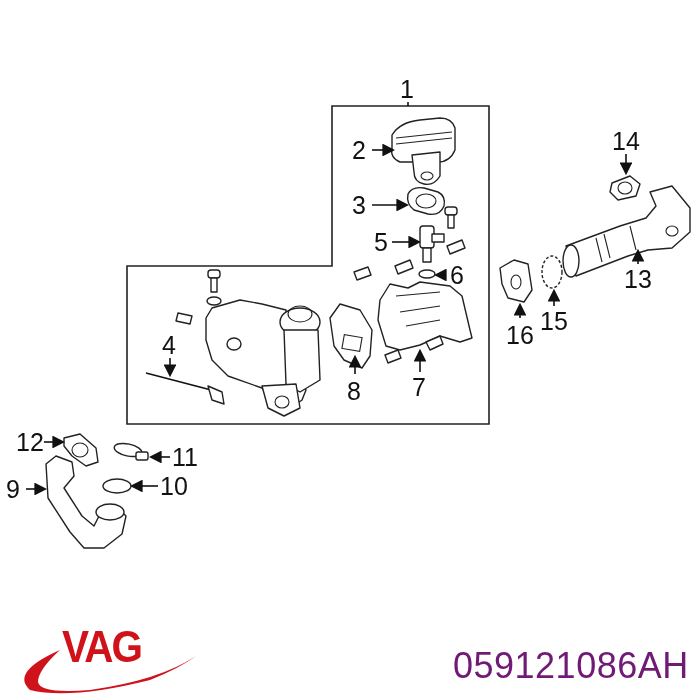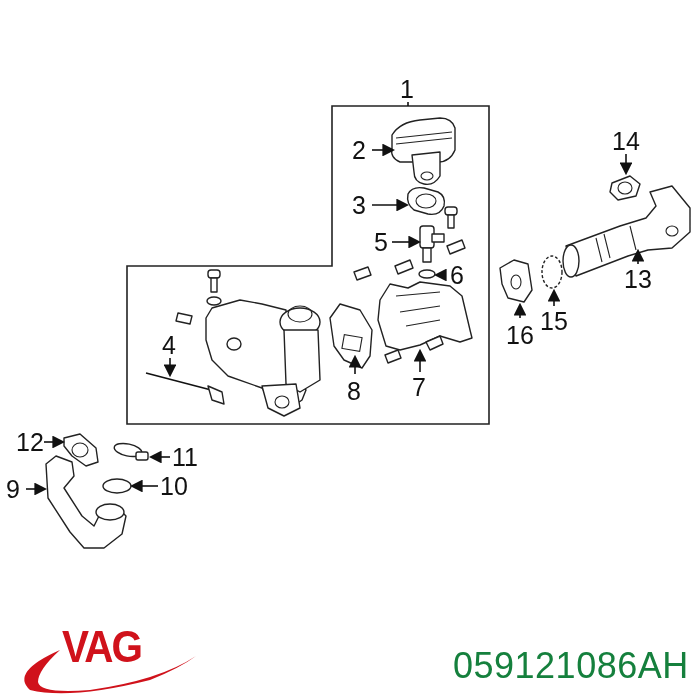--- a/index.html
+++ b/index.html
@@ -4,21 +4,21 @@
 <style>
   html, body { margin:0; padding:0; background:#ffffff; }
   body { width:700px; height:700px; position:relative; overflow:hidden; font-family:"Liberation Sans", sans-serif; }
   #diagram { position:absolute; left:0; top:0; width:700px; height:700px; }
   .callout { font-family:"Liberation Sans", sans-serif; font-size:25px; fill:#111; }
   .part { fill:#fff; stroke:#222; stroke-width:1.4; stroke-linejoin:round; }
   .thin { fill:none; stroke:#222; stroke-width:1.1; }
   .lead { stroke:#111; stroke-width:1.6; fill:none; }
   .frame { fill:none; stroke:#222; stroke-width:1.6; }
   .brand-text { position:absolute; left:62px; top:622px; font-family:"Liberation Sans", sans-serif; font-weight:bold; font-size:44px; color:#d0121b; letter-spacing:-2px; transform:scaleX(0.92); transform-origin:left; }
-  .partno { position:absolute; left:453px; top:645px; font-family:"Liberation Sans", sans-serif; font-size:36px; color:#15803d; letter-spacing:0.5px; }
+  .partno { position:absolute; left:453px; top:645px; font-family:"Liberation Sans", sans-serif; font-size:36px; color:#701a75; letter-spacing:0.5px; }
 </style>
 </head>
 <body>
 
 <svg id="diagram" viewBox="0 0 700 700" xmlns="http://www.w3.org/2000/svg">
 
   <path class="frame" d="M332,106 L489,106 L489,424 L127,424 L127,266 L332,266 Z"></path>
   <line class="lead" x1="408" y1="102" x2="408" y2="106"></line>
 
   <g>

